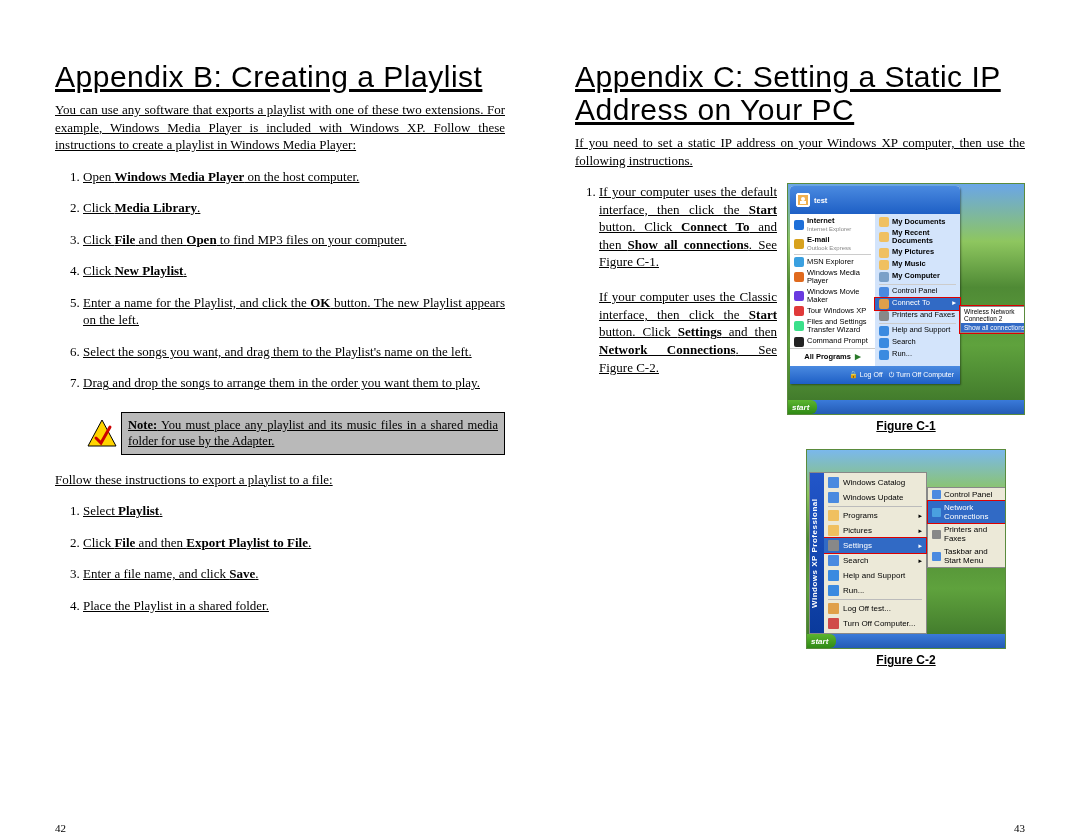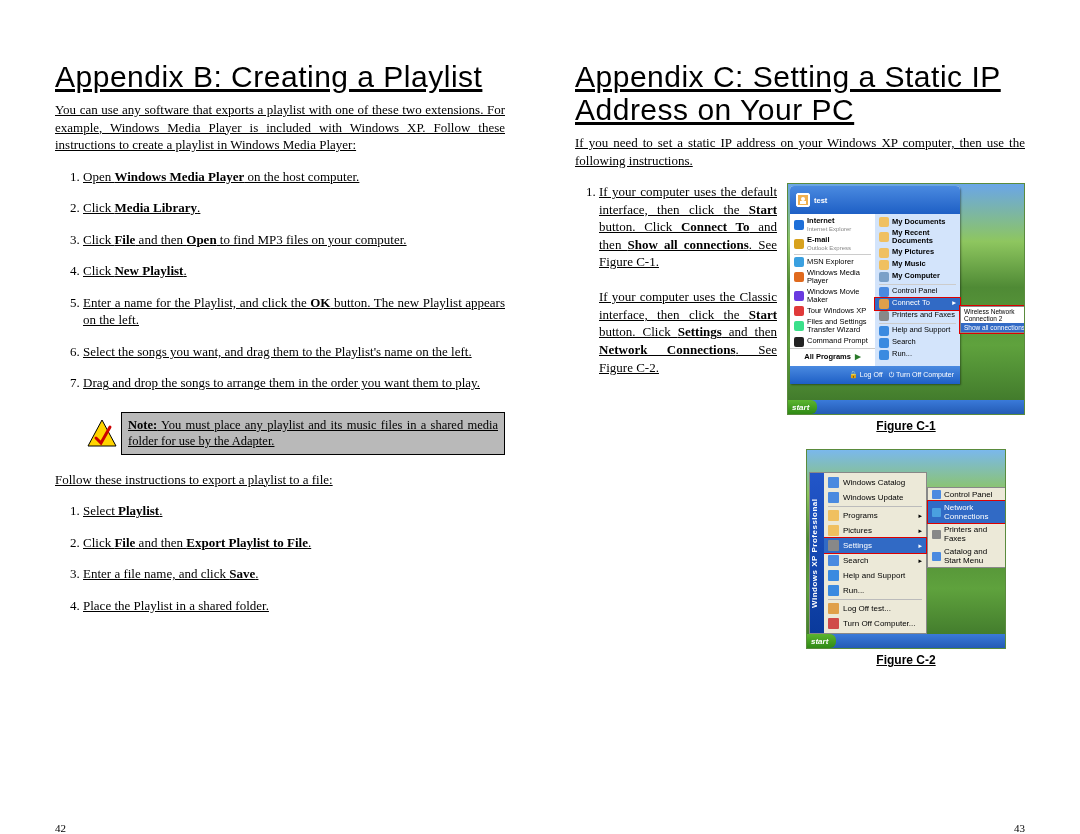--- a/index.html
+++ b/index.html
@@ -512,21 +512,21 @@
             <div class="fi sel redbox">
                 <div class="ic" style="background:#4aa0e0"></div>
                 <span>Network Connections</span>
               </div>
             <div class="fi">
                 <div class="ic" style="background:#888"></div>
                 <span>Printers and Faxes</span>
               </div>
             <div class="fi">
                 <div class="ic" style="background:#4a8ae0"></div>
-                <span>Catalog and Start Menu</span>
+                <span>Taskbar and Start Menu</span>
               </div>
           </div>
           <div class="taskbar1">
             <div class="startbtn">
                 <span>start</span>
               </div>
           </div>
         </div>
         <div class="figcap">Figure C-2</div>
       </div>

